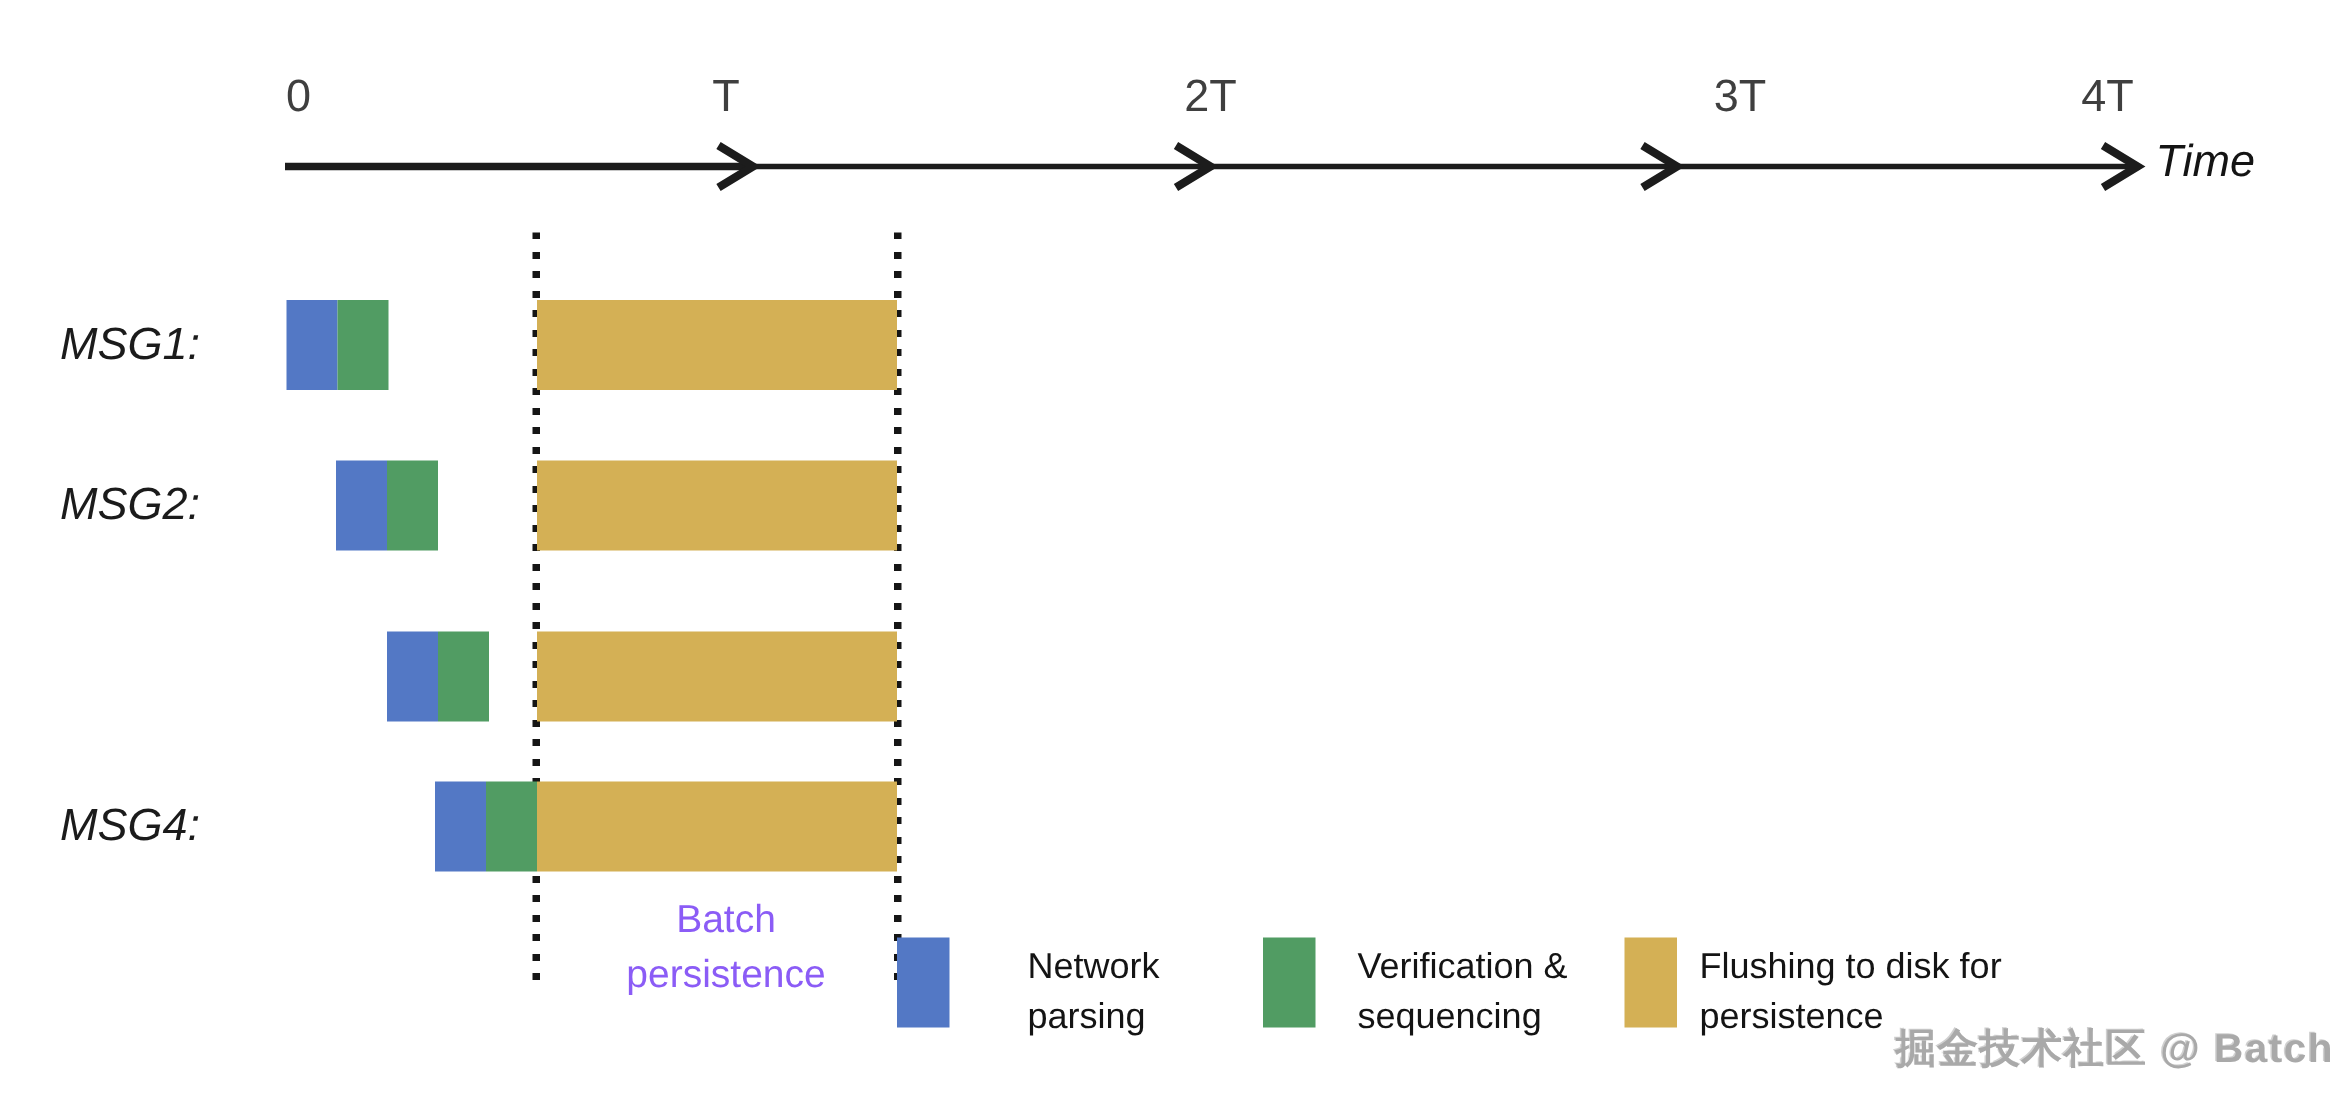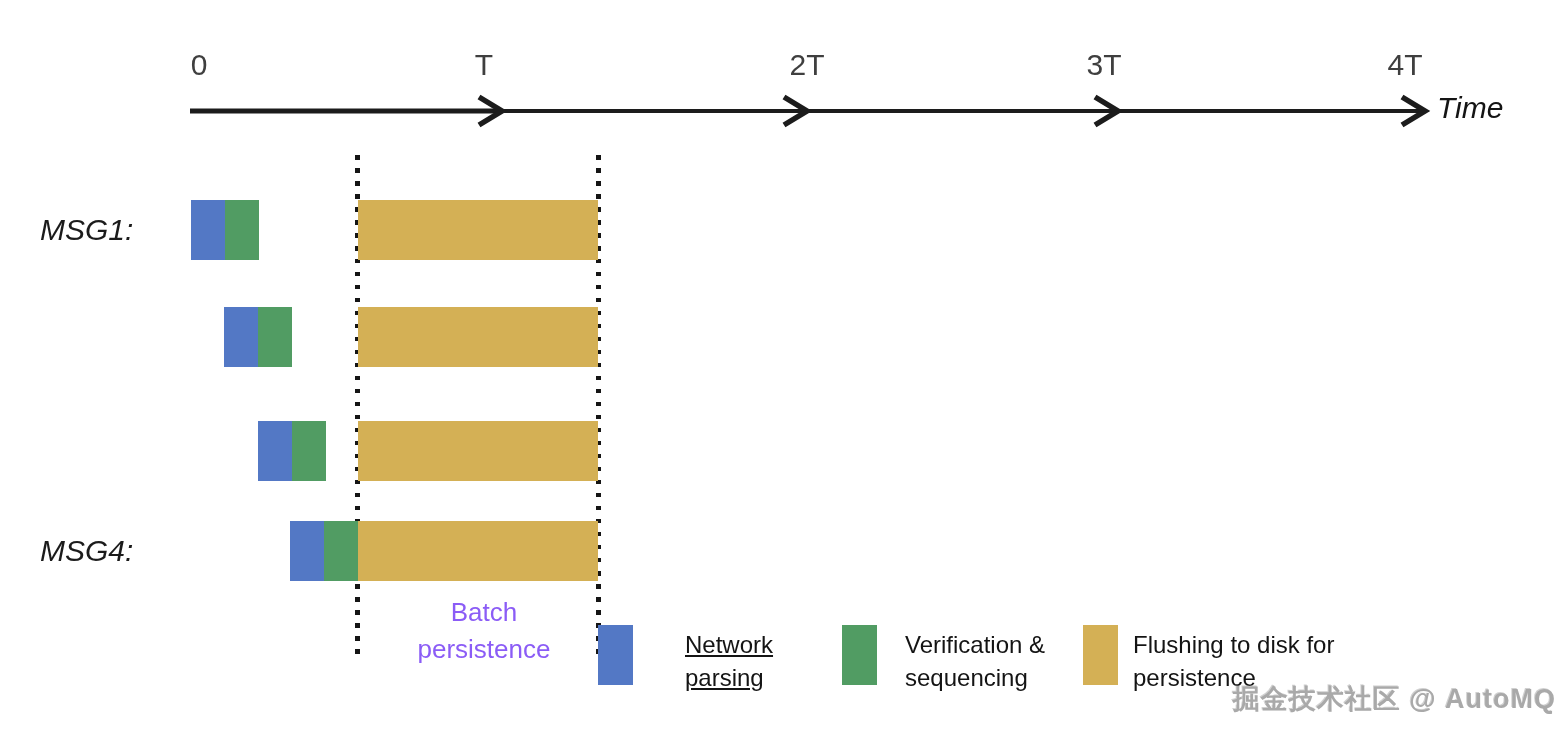--- a/index.html
+++ b/index.html
@@ -3,21 +3,21 @@
 <meta charset="utf-8">
 <style>
   html,body{margin:0;padding:0;background:#fff;}
   body{width:1562px;height:732px;overflow:hidden;position:relative;
        font-family:"Liberation Sans",sans-serif;color:#1c1c1c;}
   .canvas{position:absolute;inset:0;}
 
   
   .tick{position:absolute;top:48px;transform:translateX(-50%);
         font-size:30px;color:#3f3f3f;white-space:nowrap;}
-  .t0{left:199px;} .t1{left:484px;} .t2{left:807px;} .t3{left:1104px;text-align:right;} .t4{left:1405px;text-align:center;}
+  .t0{left:199px;} .t1{left:484px;} .t2{left:807px;} .t3{left:1160px;text-align:right;} .t4{left:1405px;text-align:center;}
 
   .axis-svg{position:absolute;left:0;top:88px;}
   .time-label{position:absolute;left:1437px;top:91px;font-size:30px;
               font-style:italic;color:#141414;}
 
   
   .dotline{position:absolute;top:155px;width:4.5px;height:504px;
            background:repeating-linear-gradient(to bottom,#151515 0px,#151515 4.5px,
                       transparent 4.5px,transparent 13px);}
   .dl-left{left:355px;} .dl-right{left:596px;}
@@ -37,21 +37,21 @@
 
   
   .batch-label{position:absolute;left:364px;top:594px;width:240px;
                text-align:center;font-size:26px;line-height:37px;color:#8b5cf6;}
 
   
   .legend-item{position:absolute;top:625px;}
   .li1{left:598px;} .li2{left:842px;} .li3{left:1083px;}
   .swatch{position:absolute;left:0;top:0;width:35px;height:60px;display:block;}
   .legend-text{position:absolute;top:3px;font-size:24px;line-height:33px;color:#141414;}
-  .li1 .legend-text{left:87px;width:130px;text-decoration:underline;}
+  .li1 .legend-text{left:87px;width:130px;}
   .li2 .legend-text{left:63px;width:175px;}
   .li3 .legend-text{left:50px;width:245px;}
 
   .watermark{position:absolute;top:681px;right:6px;font-size:27px;font-weight:600;
              letter-spacing:1px;color:#a9a9a9;white-space:nowrap;
              text-shadow:2px 2px 1px rgba(255,255,255,.95),-1px -1px 0 rgba(120,120,120,.35);}
 </style>
 </head>
 <body>
 
@@ -76,20 +76,21 @@
   <div class="dotline dl-left"></div>
   <div class="dotline dl-right"></div>
 
   <div class="msg-row r1">
     <span class="msg-label">MSG1:</span>
     <div class="blk blue-blk" style="background: rgb(83, 120, 197);"></div>
     <div class="blk green-blk" style="background: rgb(81, 156, 99);"></div>
     <div class="blk flush-blk" style="background: rgb(212, 176, 85);"></div>
   </div>
   <div class="msg-row r2">
+    <span class="msg-label">MSG2:</span>
     <div class="blk blue-blk" style="background: rgb(83, 120, 197);"></div>
     <div class="blk green-blk" style="background: rgb(81, 156, 99);"></div>
     <div class="blk flush-blk" style="background: rgb(212, 176, 85);"></div>
   </div>
   <div class="msg-row r3">
     <div class="blk blue-blk" style="background: rgb(83, 120, 197);"></div>
     <div class="blk green-blk" style="background: rgb(81, 156, 99);"></div>
     <div class="blk flush-blk" style="background: rgb(212, 176, 85);"></div>
   </div>
   <div class="msg-row r4">
@@ -110,15 +111,15 @@
   </div>
   <div class="legend-item li2">
     <span class="swatch" style="background: rgb(81, 156, 99);"></span>
     <span class="legend-text">Verification &amp; sequencing</span>
   </div>
   <div class="legend-item li3">
     <span class="swatch" style="background: rgb(212, 176, 85);"></span>
     <span class="legend-text">Flushing to disk for persistence</span>
   </div>
 
-  <div class="watermark">掘金技术社区 @ AutoMQ</div>
+  <div class="watermark">掘金技术社区 @ Batch</div>
 
 </div>
 
 </body></html>

